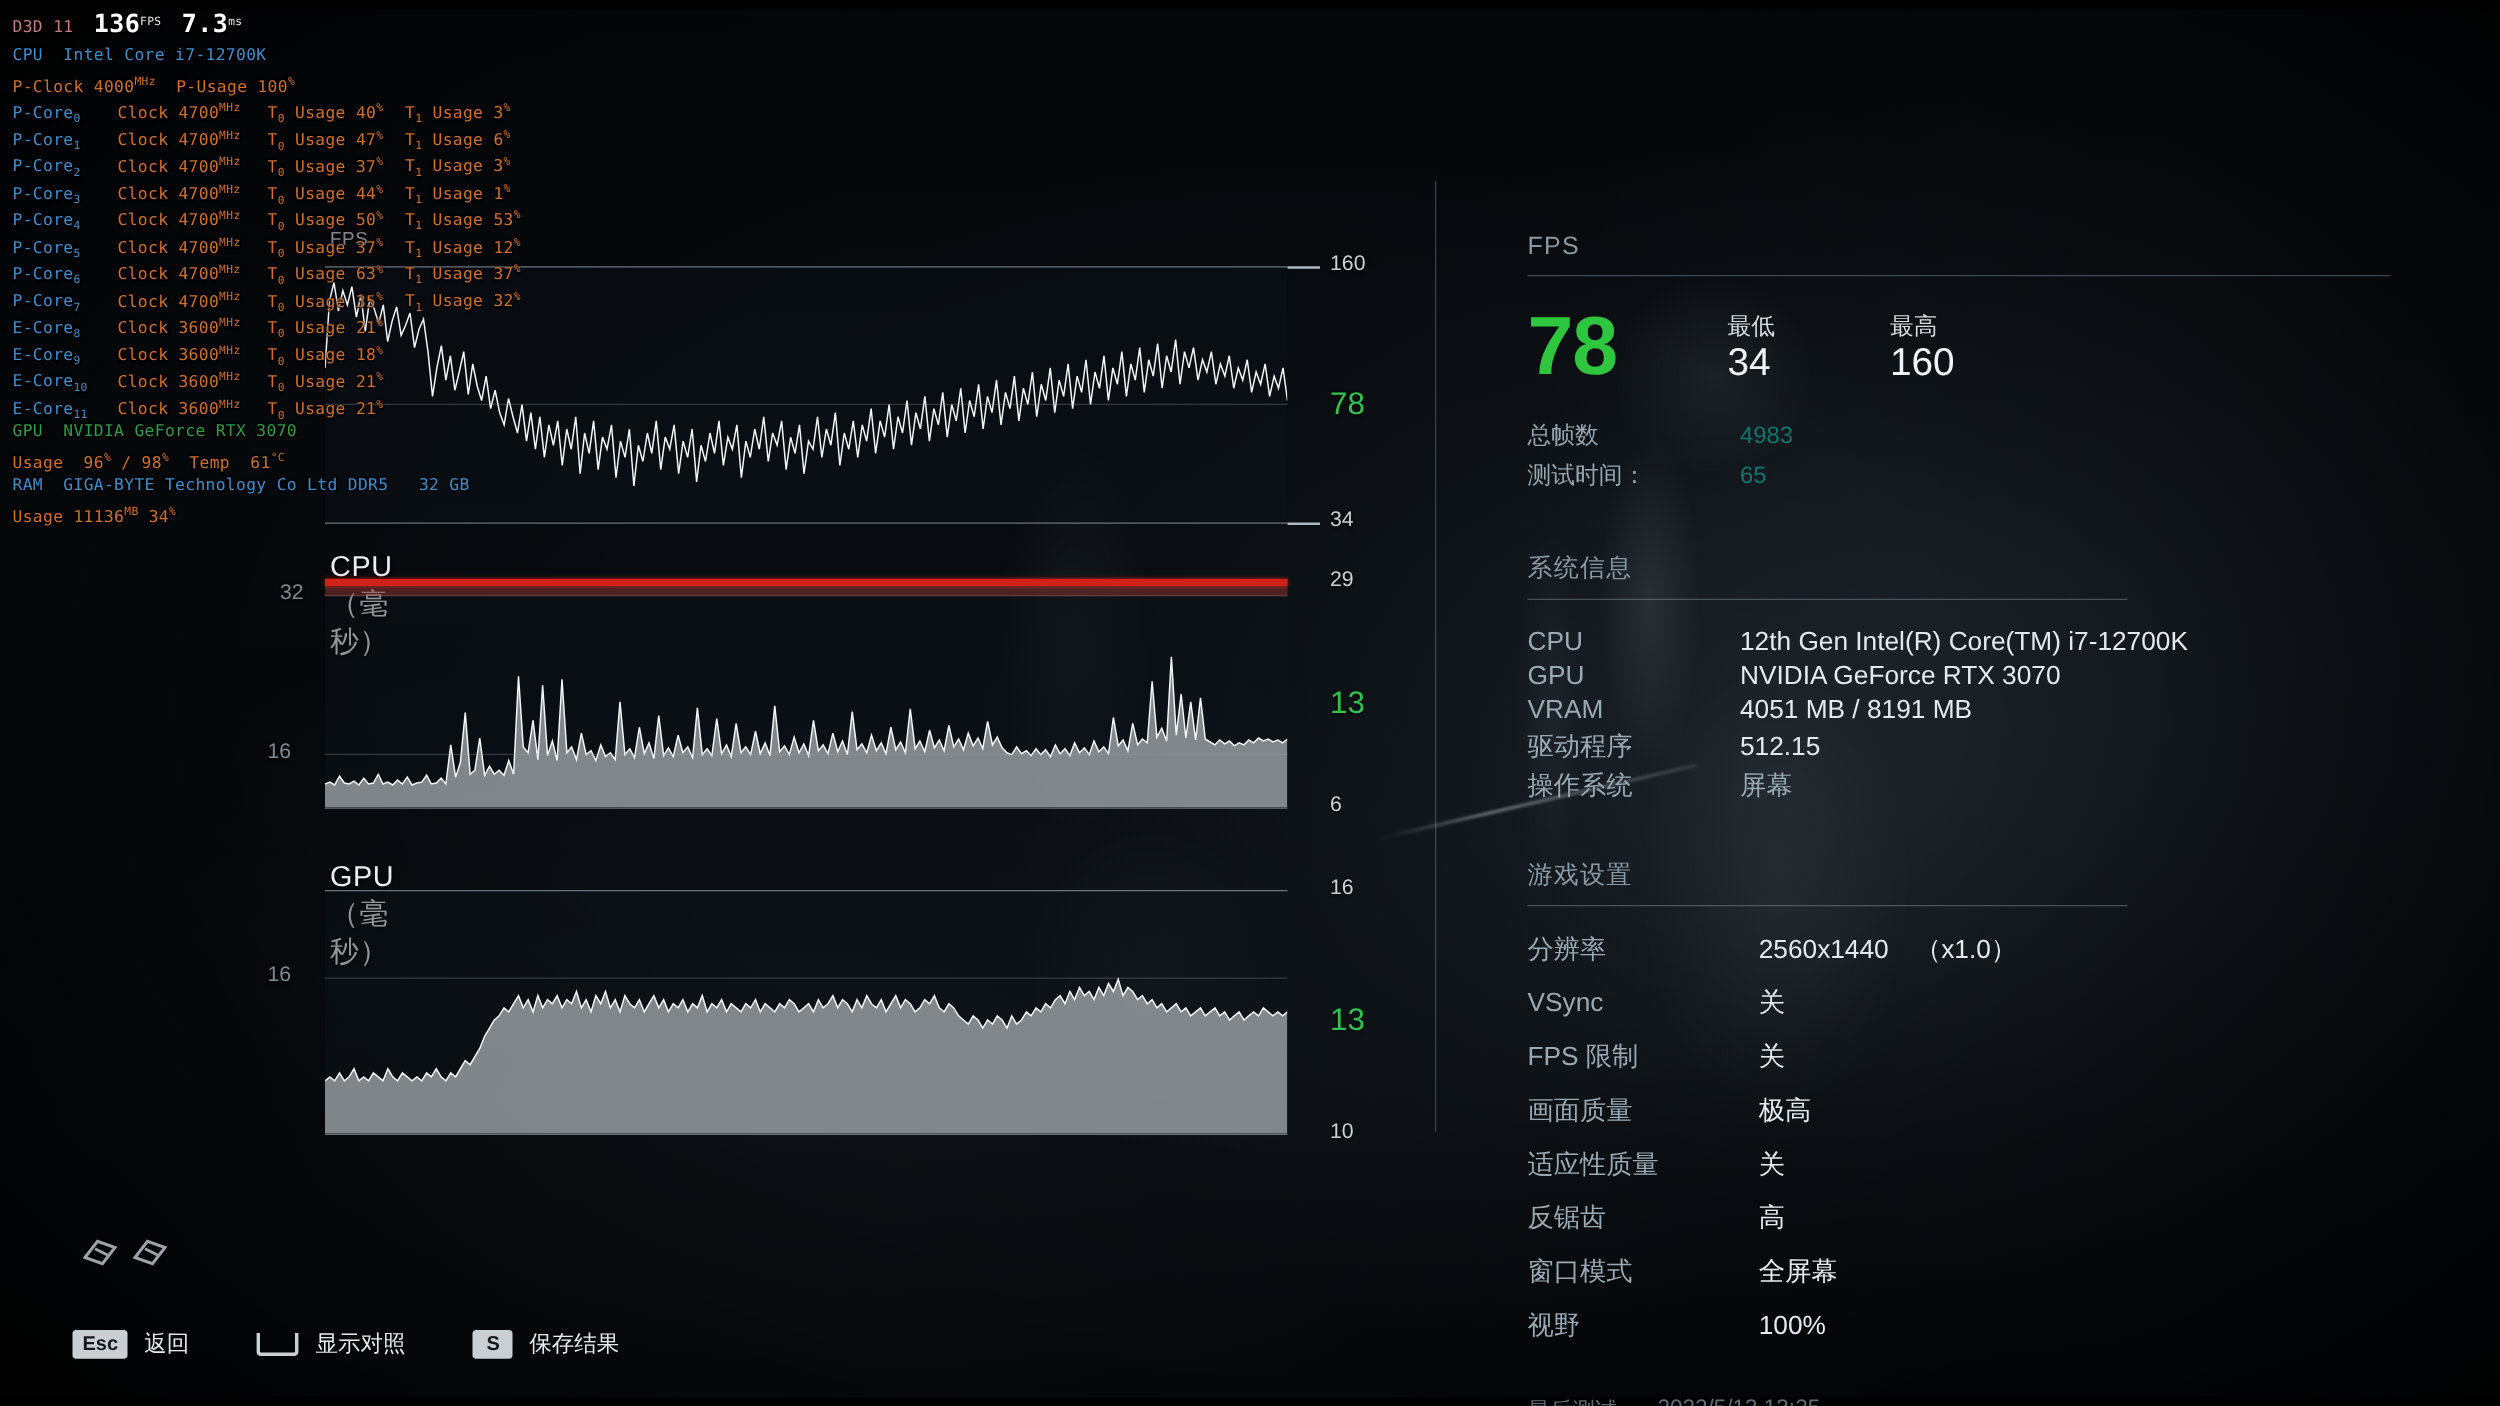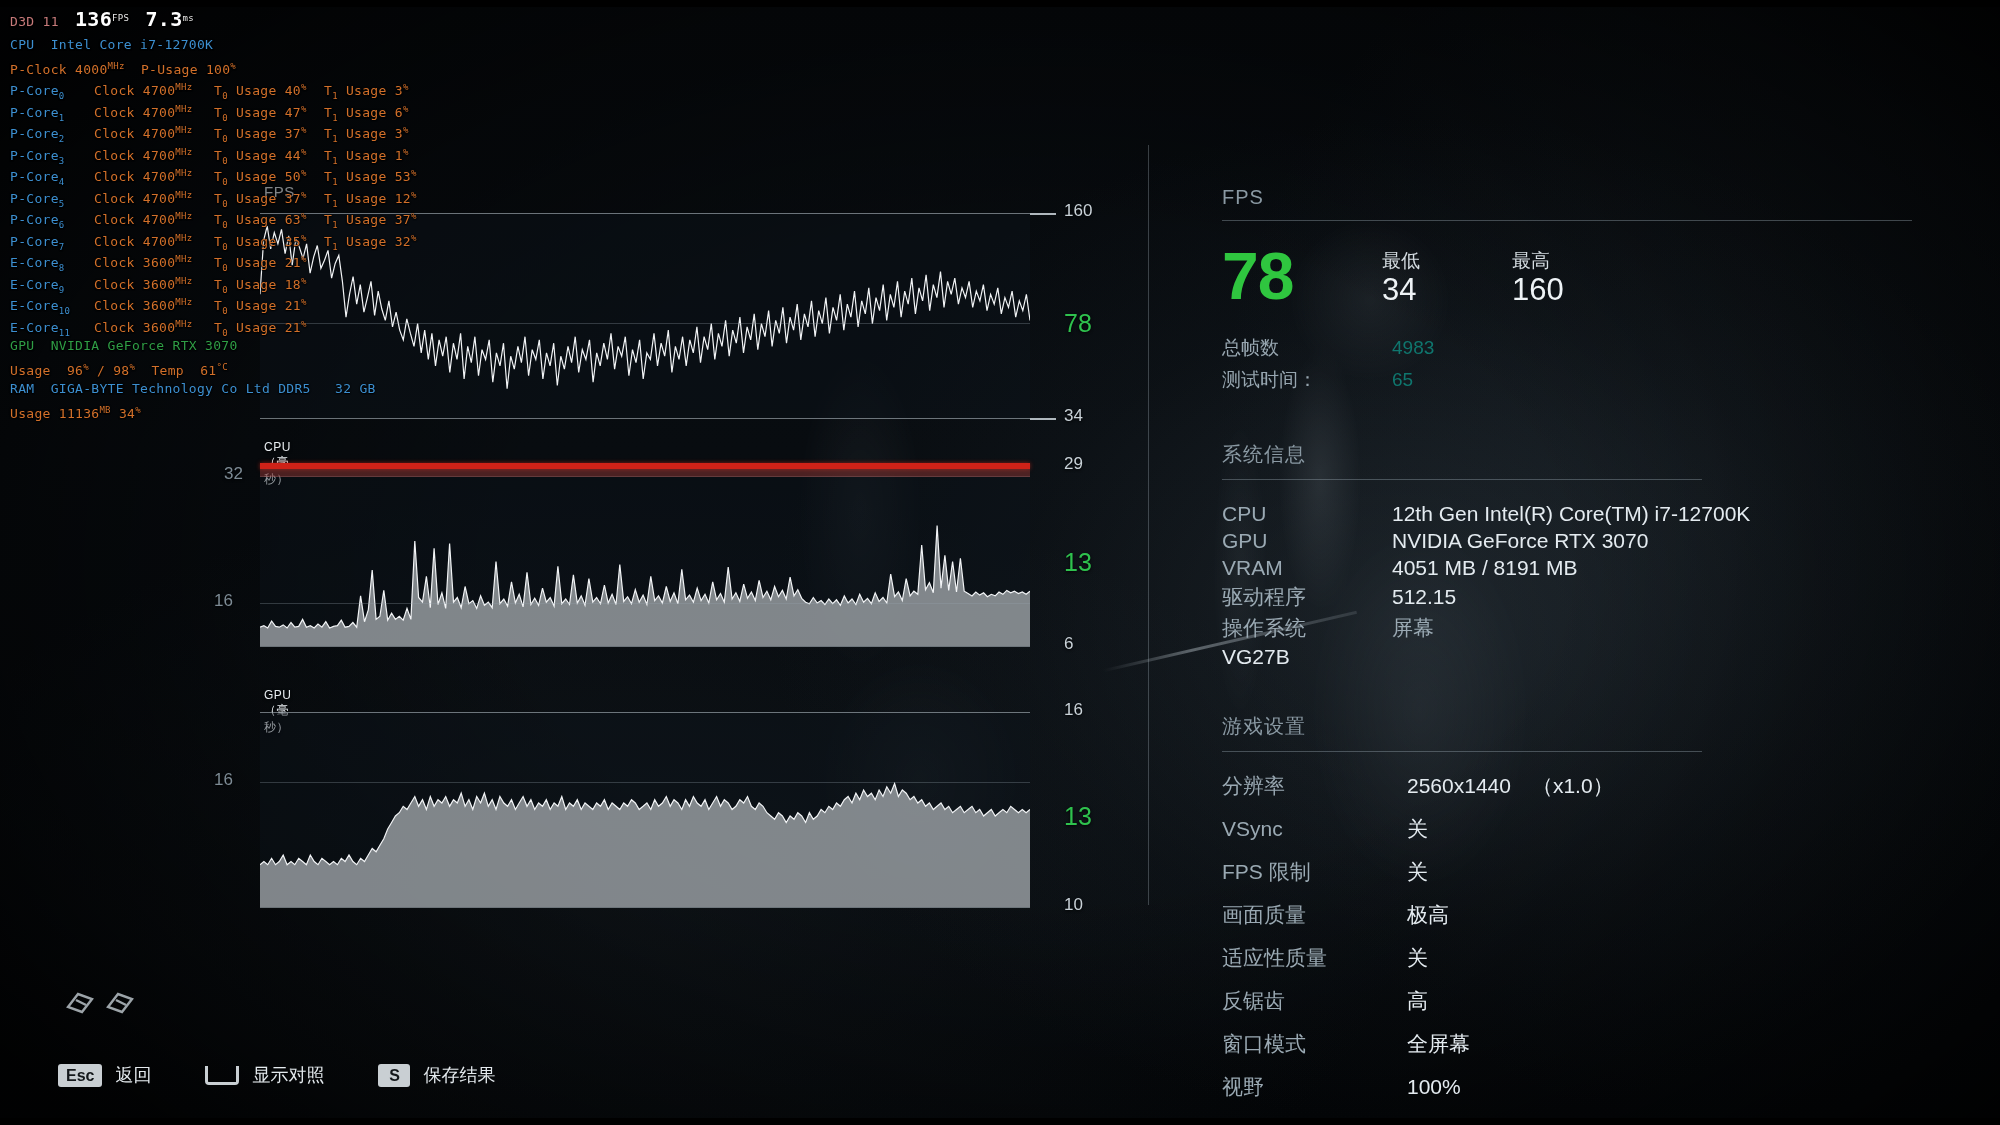--- a/index.html
+++ b/index.html
@@ -48,21 +48,21 @@
   .c-val{color:#d2702a;}
   .c-gpu{color:#2f9e46;}
   .c-sub{font-size:9px;vertical-align:sub;}
   .c-supu{font-size:9px;vertical-align:super;}
   .w-core{display:inline-block;width:84px;}
   .w-clk{display:inline-block;width:120px;}
   .w-t0{display:inline-block;width:110px;}
 
   
   .chart-block{position:absolute;}
-  .chart-title{position:absolute;color:#e8edf1;font-size:12px;letter-spacing:.5px;
+  .chart-title{position:absolute;color:#e8edf1;font-size:23px;letter-spacing:.5px;
     text-shadow:0 1px 3px rgba(0,0,0,.9);}
   .chart-area{position:absolute;overflow:hidden;}
   .chart-bg{position:absolute;inset:0;background:rgba(12,20,28,0.40);}
   .axis-lbl{position:absolute;font-size:17px;color:#c9d2d8;text-shadow:0 1px 3px rgba(0,0,0,.9);}
   .axis-lbl.dim{color:#7d8b95;}
   .axis-lbl.green{color:#2fc24e;font-size:25px;font-weight:500;}
   .gridline{position:absolute;height:1px;background:rgba(190,200,208,.55);}
   .gridline.soft{background:rgba(150,162,172,.30);}
   .redline{position:absolute;height:6px;background:#cf2218;box-shadow:0 0 4px rgba(220,40,25,.6);}
   .redline-soft{position:absolute;height:8px;background:rgba(170,60,55,.42);}
@@ -199,21 +199,20 @@
           <div class="sysinfo-lbl">CPU</div>
           <div class="sysinfo-val">12th Gen Intel(R) Core(TM) i7-12700K</div>
           <div class="sysinfo-lbl">GPU</div>
           <div class="sysinfo-val">NVIDIA GeForce RTX 3070</div>
           <div class="sysinfo-lbl">VRAM</div>
           <div class="sysinfo-val">4051 MB / 8191 MB</div>
           <div class="sysinfo-lbl">驱动程序</div>
           <div class="sysinfo-val">512.15</div>
           <div class="sysinfo-lbl">操作系统</div>
           <div class="sysinfo-lbl">屏幕</div>
-          <div class="sysinfo-val">VG27B</div>
         </div>
     </div>
 
     <div style="margin-top:44px;">
       <div class="sec-head">游戏设置</div>
       <div class="sec-rule" style="width:480px"></div>
       <div id="settings-rows" class="row-grid" style="grid-template-columns:170px auto;row-gap:3px;margin-top:20px;gap:15px;">
           <div class="sysinfo-lbl">分辨率</div>
           <div class="sysinfo-val">2560x1440　（x1.0）</div>
           <div class="sysinfo-lbl">VSync</div>

